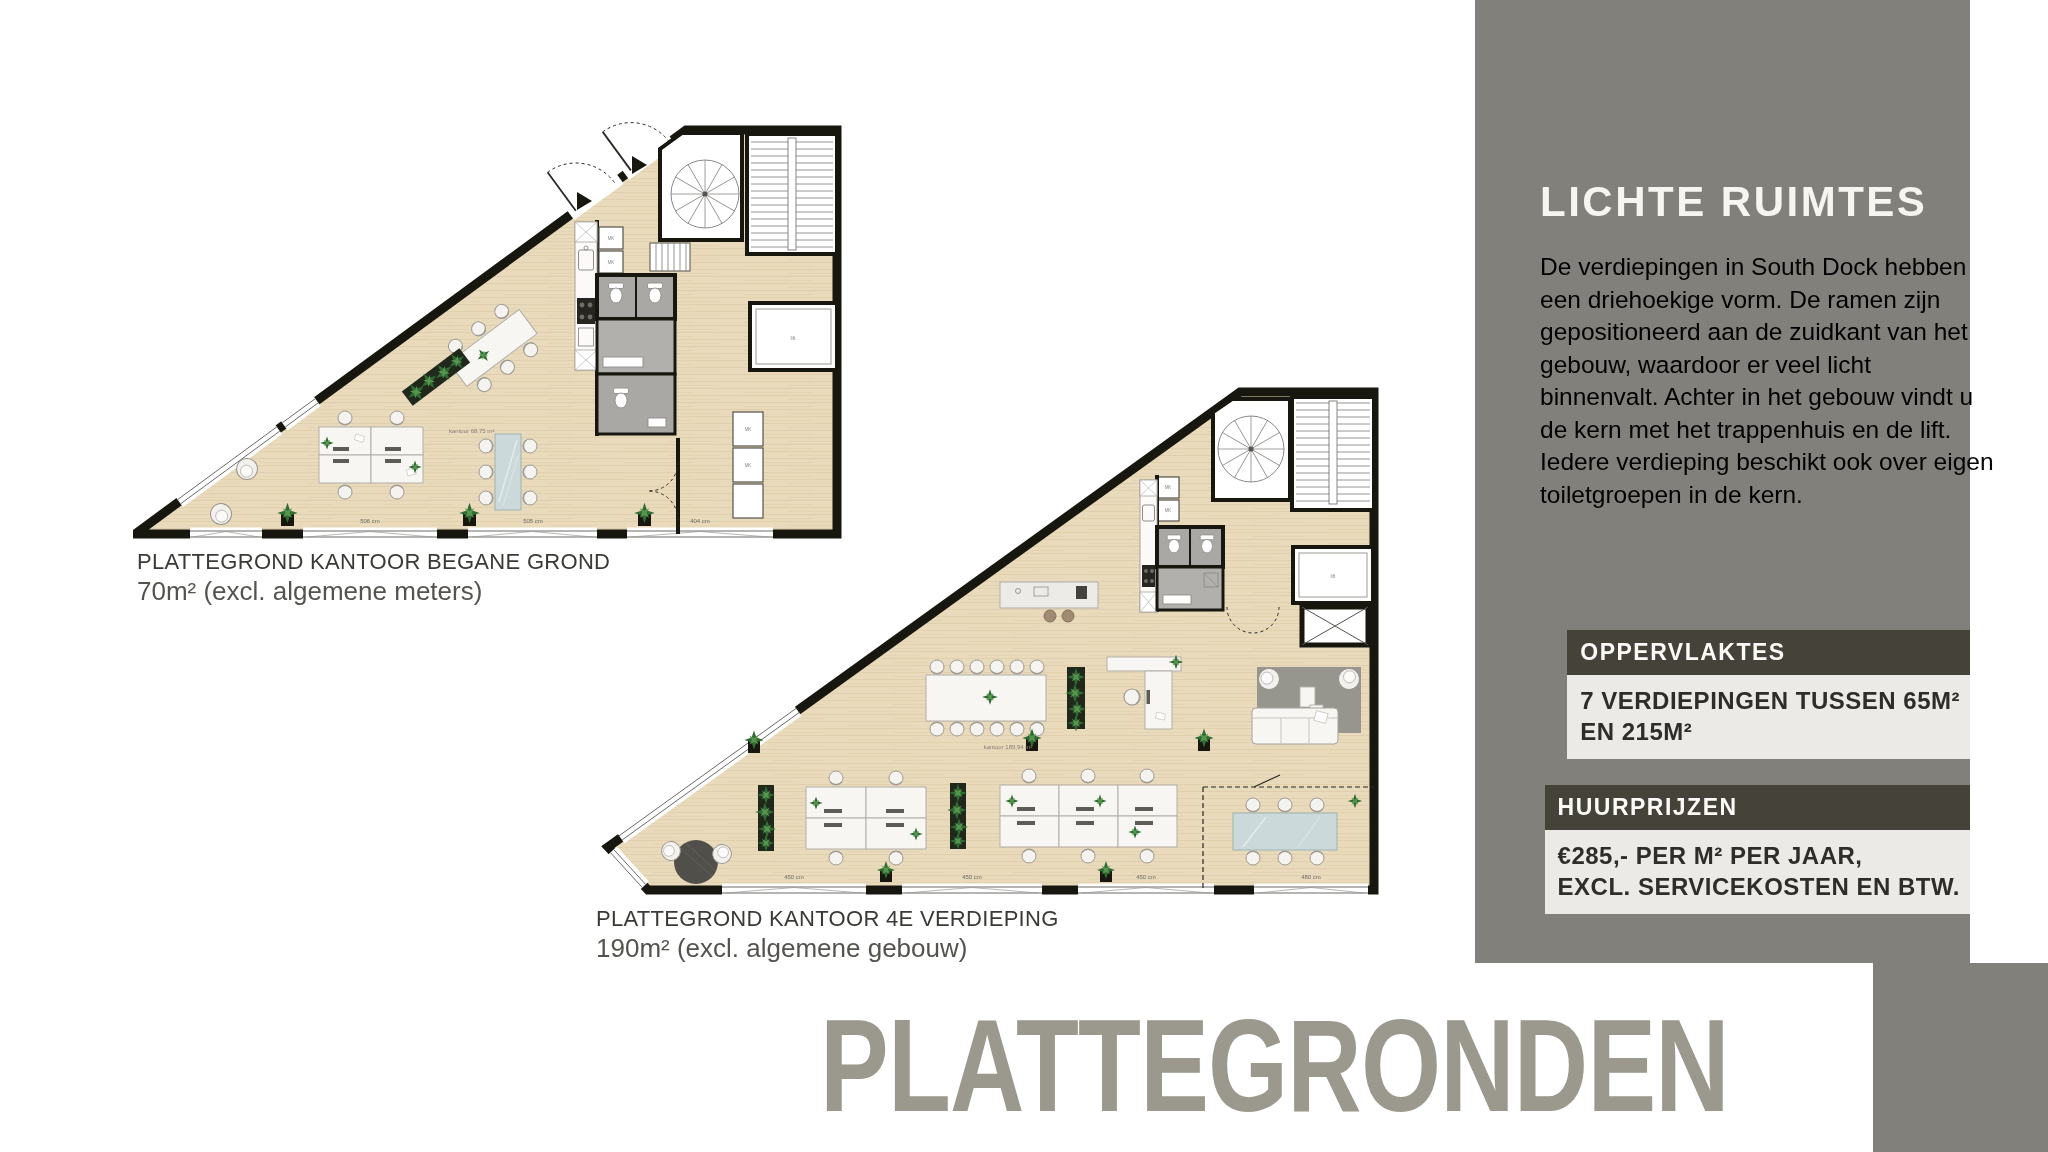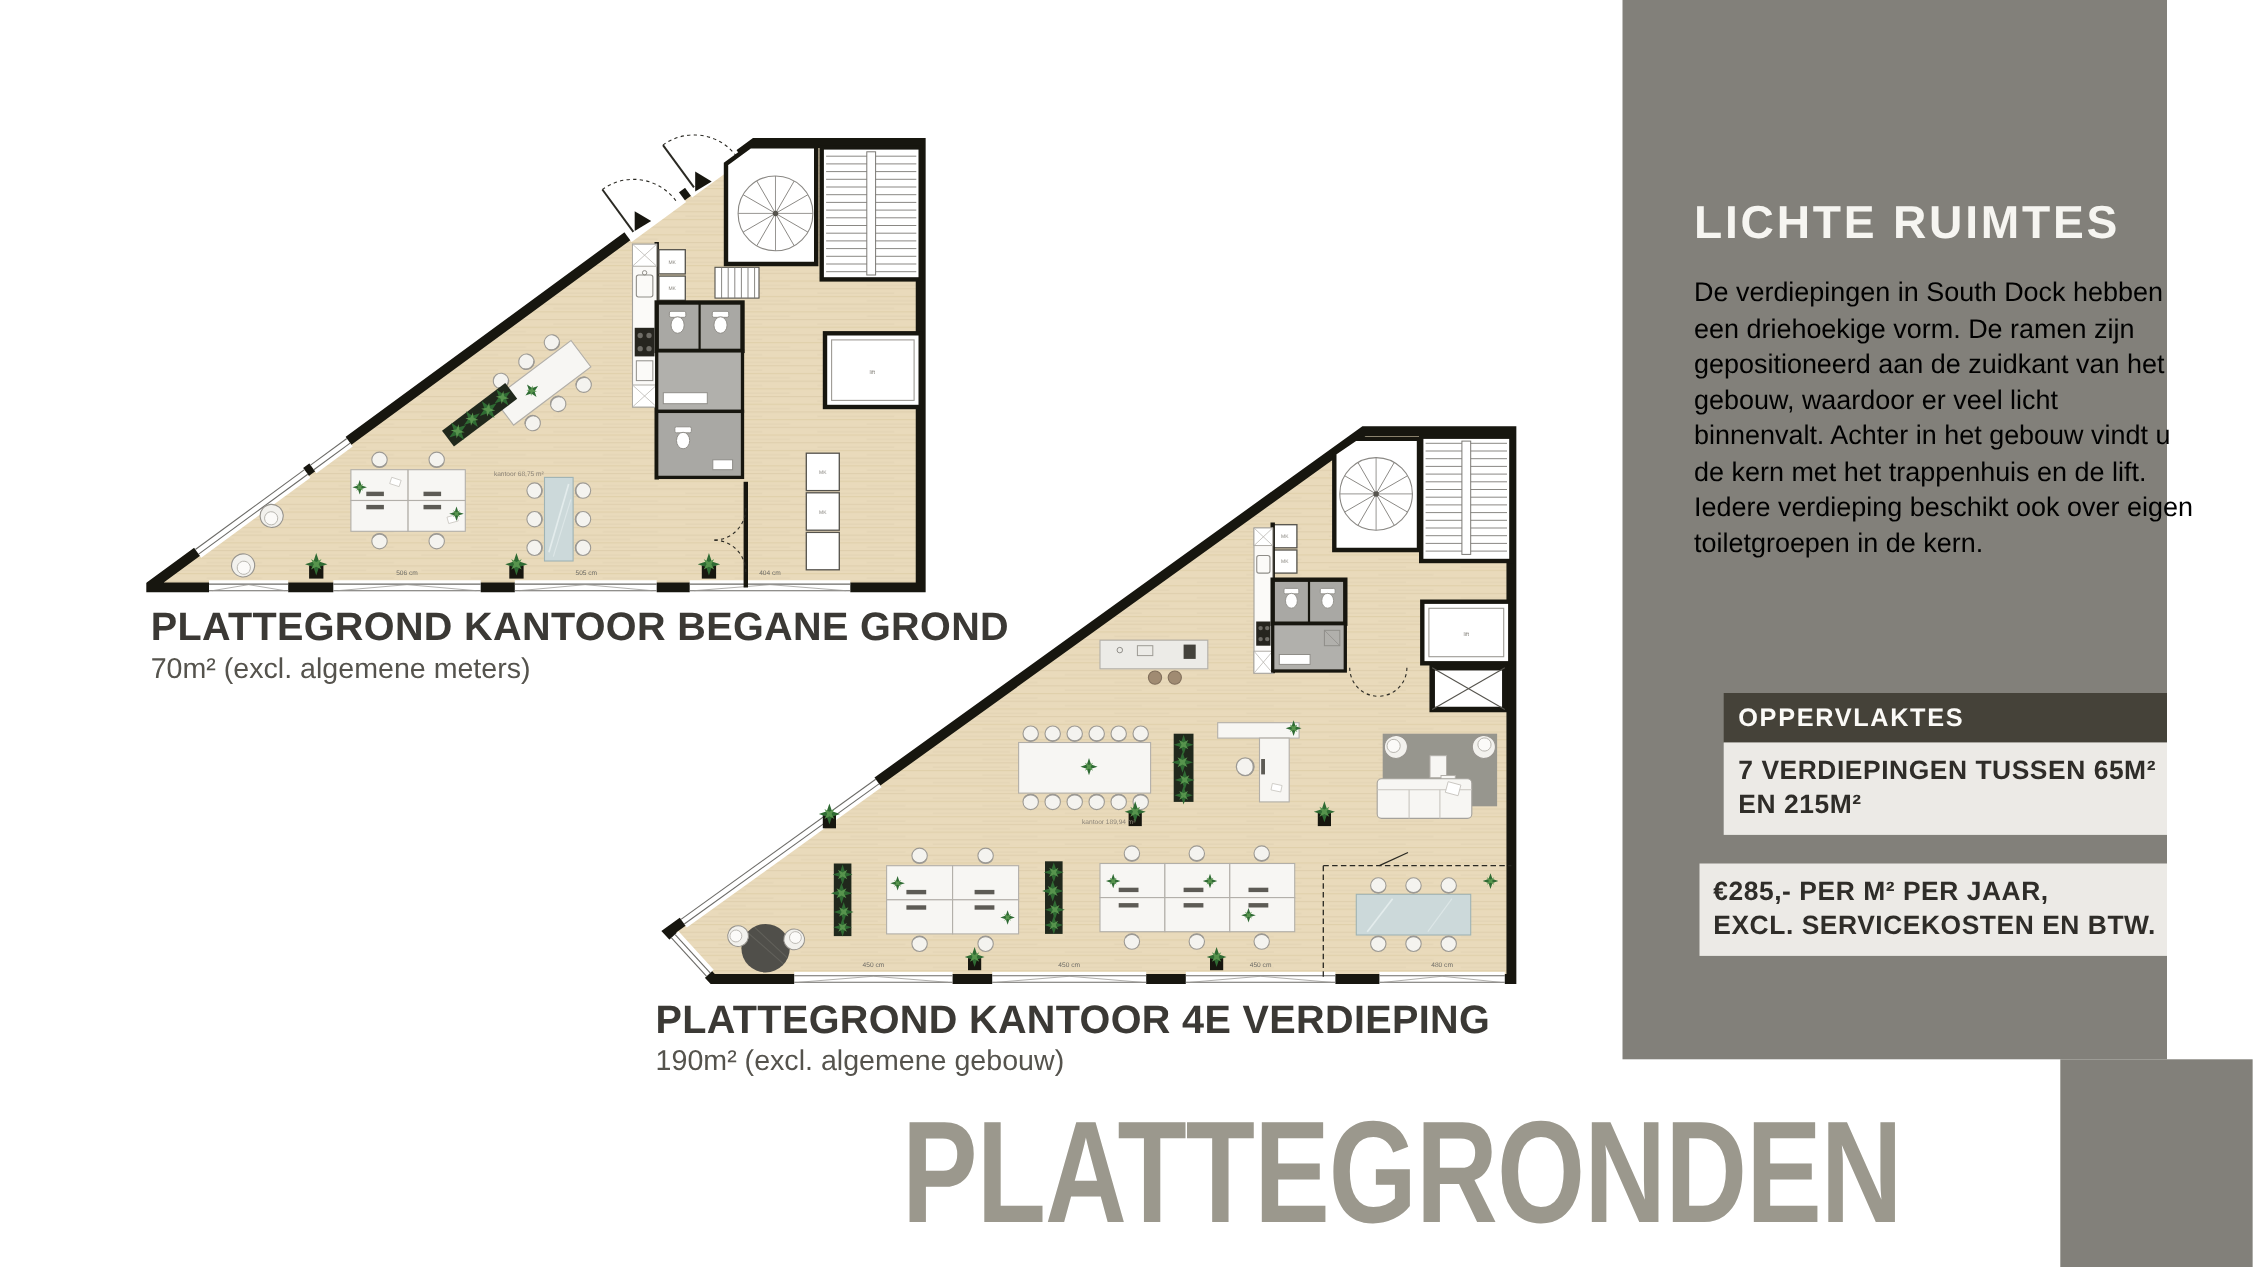--- a/index.html
+++ b/index.html
@@ -26,21 +26,21 @@
   .watermark{position:absolute;left:820px;top:1000px;font-size:132px;font-weight:bold;color:var(--watermark);
     letter-spacing:-1px;transform:scaleX(0.78);transform-origin:0 0;white-space:nowrap;line-height:1;}
 
   .plan-svg{position:absolute;}
   #plan1-svg{left:133px;top:122px;}
   #plan2-svg{left:598px;top:385px;}
 
   .caption{position:absolute;}
   #caption1{left:137px;top:549px;}
   #caption2{left:596px;top:906px;}
-  .caption .t{font-size:36px;font-weight:bold;color:var(--caption);letter-spacing:0.3px;}
+  .caption .t{font-size:22px;font-weight:normal;color:var(--caption);letter-spacing:0.3px;}
   .caption .s{font-size:26px;color:var(--caption-sub);margin-top:1px;}
 
   svg text{font-family:"Liberation Sans",sans-serif;}
 </style>
 </head>
 <body>
 
 <div class="canvas">
 
   <svg id="plan1-svg" class="plan-svg" width="712" height="420" viewBox="0 0 712 420">
@@ -650,20 +650,21 @@
   <aside class="sidebar">
     <h1>LICHTE RUIMTES</h1>
     <div class="para">De verdiepingen in South Dock hebben een driehoekige vorm. De ramen zijn gepositioneerd aan de zuidkant van het gebouw, waardoor er veel licht binnenvalt. Achter in het gebouw vindt u de kern met het trappenhuis en de lift. Iedere verdieping beschikt ook over eigen toiletgroepen in de kern.</div>
     <div class="sections">
       <div class="section">
         <div class="bar-title">OPPERVLAKTES</div>
         <div class="bar-body">7 VERDIEPINGEN TUSSEN 65M²
 EN 215M²</div>
       </div>
       <div class="section">
+        <div class="bar-title">HUURPRIJZEN</div>
         <div class="bar-body">€285,- PER M² PER JAAR,
 EXCL. SERVICEKOSTEN EN BTW.</div>
       </div>
     </div>
   </aside>
 
   <div class="corner-block"></div>
 
   <div class="watermark">PLATTEGRONDEN</div>
 

